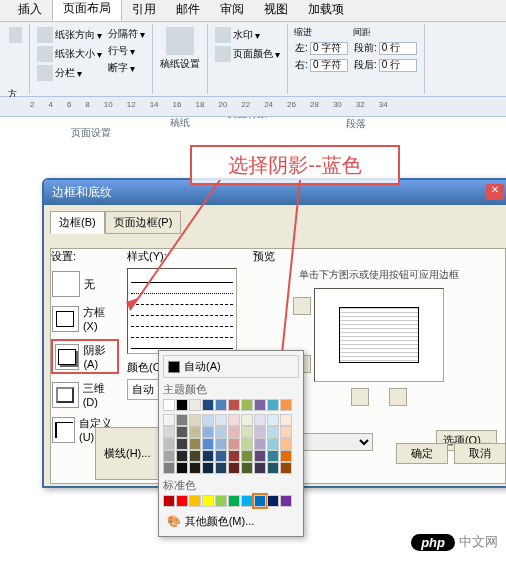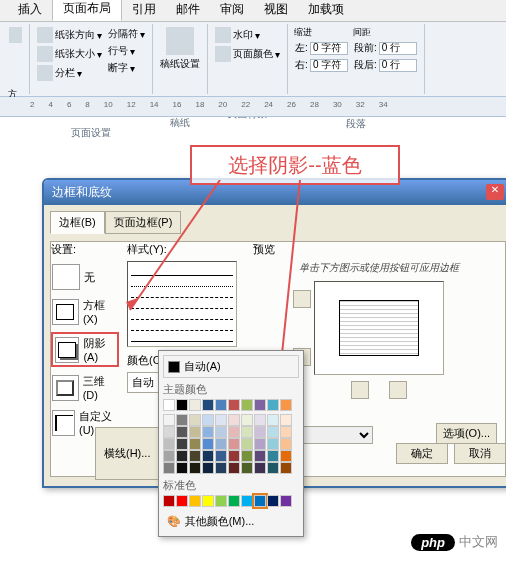--- a/index.html
+++ b/index.html
@@ -22,41 +22,41 @@
     
     
     .ruler-bar { background: #e8eef4; height: 20px; border-bottom: 1px solid #b0c4de; position: relative; font-size: 8px; color: #666; }
     .ruler-numbers { position: absolute; left: 30px; top: 3px; display: flex; gap: 14px; }
     
     
     .dialog { position: absolute; left: 42px; top: 178px; width: 472px; height: 310px; background: #ece9d8; border: 2px solid #3a6ea5; border-radius: 6px 6px 0 0; box-shadow: 2px 2px 6px rgba(0,0,0,0.3); }
     .dialog-title { background: linear-gradient(#6e9de8, #3a6ea5); color: #fff; padding: 4px 8px; font-size: 12px; border-radius: 4px 4px 0 0; display: flex; justify-content: space-between; }
     .dialog-close { background: #e05050; color: #fff; width: 18px; height: 16px; text-align: center; font-size: 10px; border-radius: 2px; cursor: pointer; }
     .dialog-body { padding: 6px; }
-    .dialog-tabs { display: flex; margin-bottom: 8px; }
+    .dialog-tabs { display: flex; margin-bottom: 15px; }
     .dialog-tab { padding: 3px 8px; background: #ece9d8; border: 1px solid #aca899; font-size: 11px; cursor: pointer; }
     .dialog-tab.active { background: #fcfcfa; border-bottom: 1px solid #fcfcfa; position: relative; z-index: 1; }
     .dialog-content { background: #fcfcfa; border: 1px solid #aca899; margin-top: -1px; padding: 0; height: 236px; display: flex; gap: 8px; position: relative; }
     
     .settings-col { width: 68px; }
     .section-label { font-size: 11px; margin-bottom: 4px; }
     .border-option { display: flex; align-items: center; gap: 4px; margin: 6px 0; cursor: pointer; padding: 1px; }
     .border-option.selected { border: 2px solid #e05050; padding: 2px; }
     .border-icon { width: 28px; height: 26px; background: #fff; border: 1px solid #999; display: flex; align-items: center; justify-content: center; }
     .border-icon-inner { width: 18px; height: 16px; }
     
     .style-col { width: 118px; }
     .style-list { width: 110px; height: 86px; background: #fff; border: 1px inset #aca899; overflow-y: scroll; padding: 3px; }
     .style-line { height: 8px; border-bottom: 1px solid #000; margin: 3px 0; }
     .style-line.dashed { border-bottom: 1px dashed #000; }
     .style-line.dotted { border-bottom: 1px dotted #000; }
     .color-select { width: 110px; margin-top: 4px; border: 1px solid #aca899; padding: 2px 4px; font-size: 11px; background: #fff; display: flex; justify-content: space-between; align-items: center; cursor: pointer; }
     
     .preview-col { flex: 1; }
-    .preview-text { font-size: 10px; text-align: center; color: #444; margin: 4px 0; font-style: italic; }
+    .preview-text { font-size: 10px; text-align: center; color: #444; margin: 4px 0; }
     .preview-box { border: 1px inset #aca899; background: #fff; width: 130px; height: 94px; margin: 6px auto; display: flex; align-items: center; justify-content: center; position: relative; }
     .preview-inner { width: 80px; height: 56px; border: 1px solid #000; background: repeating-linear-gradient(#ccc, #ccc 1px, #fff 1px, #fff 4px); }
     .preview-btn-v { position: absolute; left: -22px; width: 18px; height: 18px; border: 1px solid #aca899; background: #ece9d8; cursor: pointer; }
     .preview-btn-h { width: 18px; height: 18px; border: 1px solid #aca899; background: #ece9d8; cursor: pointer; display: inline-block; margin: 0 8px; }
     .preview-btns-bottom { text-align: center; margin-top: 4px; }
     .apply-select { width: 120px; border: 1px solid #aca899; padding: 1px 2px; font-size: 11px; margin-top: 2px; }
     .options-btn { position: absolute; right: 8px; bottom: 32px; font-size: 11px; padding: 2px 6px; border: 1px solid #aca899; background: #ece9d8; cursor: pointer; }
     
     .dialog-buttons { position: absolute; bottom: 6px; left: 6px; right: 6px; display: flex; justify-content: space-between; align-items: center; }
     .hline-btn { font-size: 11px; padding: 18px 8px; border: 1px solid #aca899; background: #ece9d8; cursor: pointer; margin-left: 45px; }

